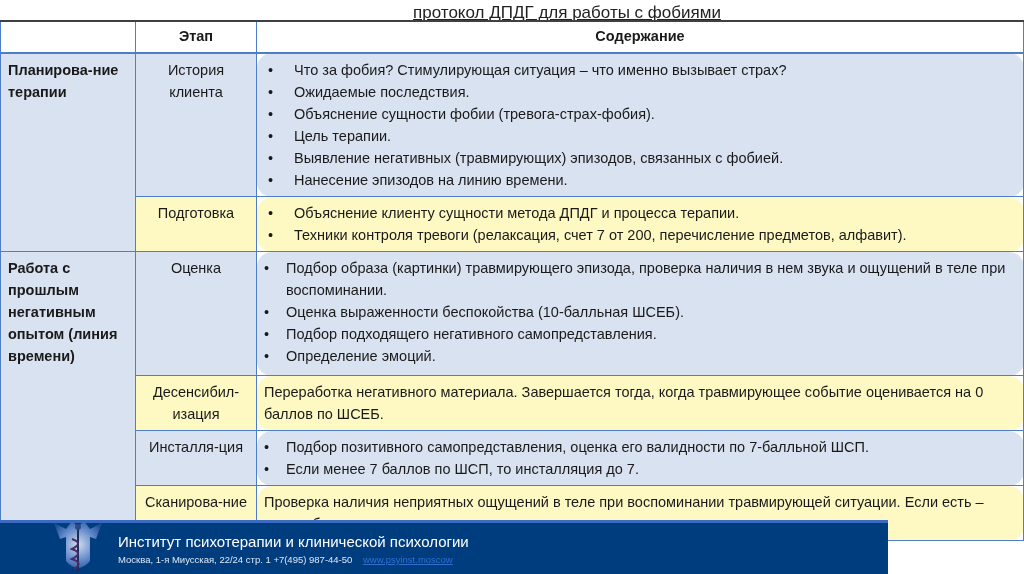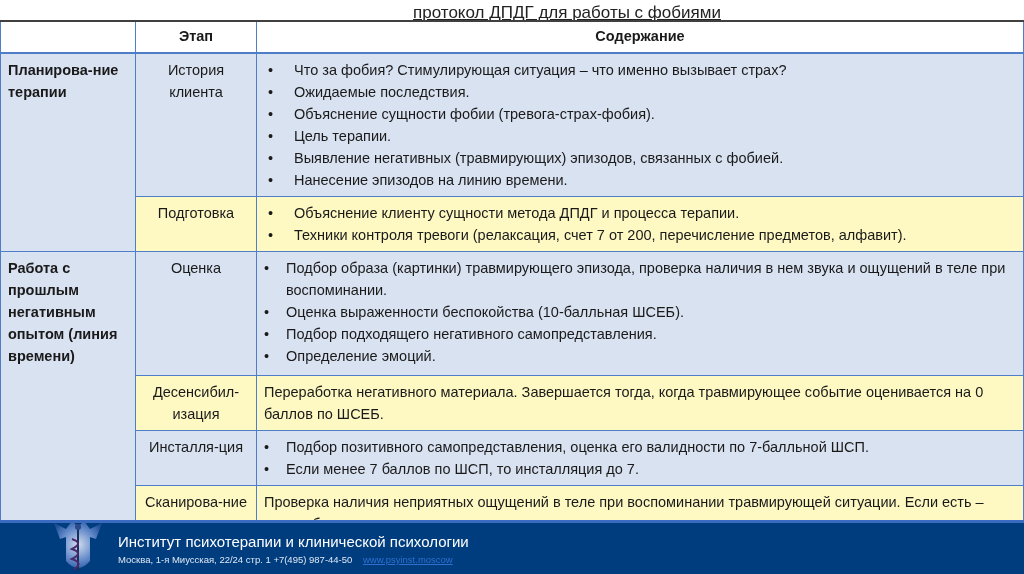--- a/index.html
+++ b/index.html
@@ -18,29 +18,29 @@
   .tbl td, .tbl th {
     border:1px solid #4f7ec8; vertical-align:top; padding:5px 7px;
     line-height:22px;
   }
   .tbl tr:first-child th { border-top:2px solid #404040; }
   .tbl th { font-weight:bold; text-align:center; background:#fff; height:30px; padding-top:3px; border-bottom:2px solid #4f7ec8; }
   .blue { background:#d9e2f1; }
   .white { background:#fef9c3; }
   .c1 { width:135px; font-weight:bold; padding-left:7px; }
   .c2 { width:121px; padding-left:9px;text-align:center; }
-  .c3 { padding-left:10px; }
+  .c3 { padding-left:10px;border-radius:15px; }
   .c3 ul { list-style:none; }
   .c3 li { position:relative; padding-left:30px; }
   .c3 li::before { content:"•"; position:absolute; left:4px; top:0; }
   .c3.tight li { padding-left:22px; }
   .c3.tight li::before { left:0; }
 
   .footer {
-    position:absolute; left:0; top:520px; width:1024px; height:54px;
+    position:absolute; left:0; top:520px; width:888px; height:54px;
     background:#003d7f; border-top:3px solid #3a6bc0;
   }
   .logo {
     position:absolute; left:50px; top:-8px; width:56px; height:62px;
   }
   .f-title {
     position:absolute; left:118px; top:10px; font-size:15px; color:#ffffff;
   }
   .f-addr {
     position:absolute; left:118px; top:31px; font-size:9.5px; color:#dfe8f5;

